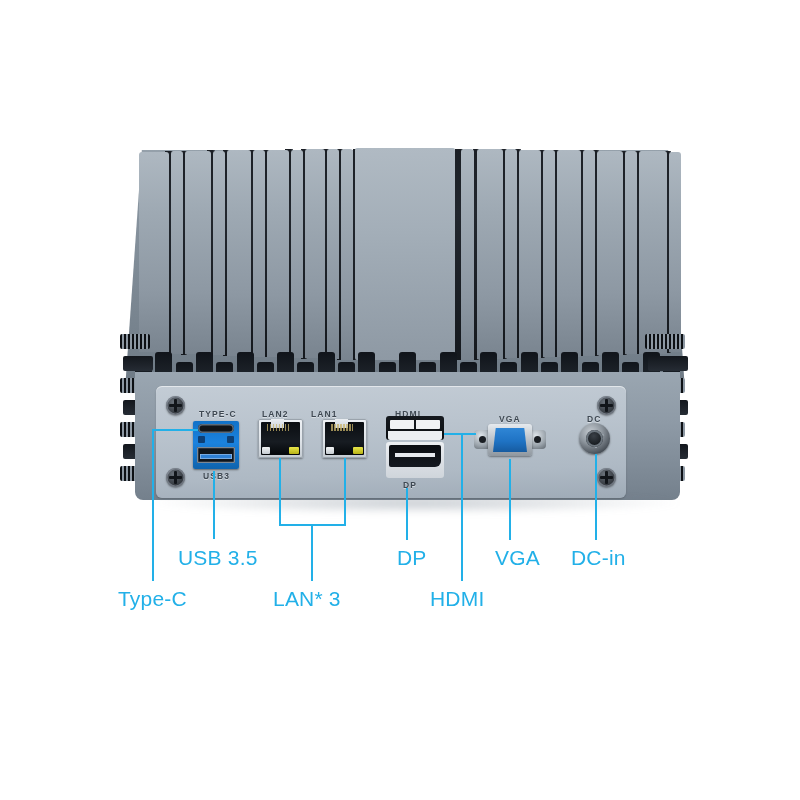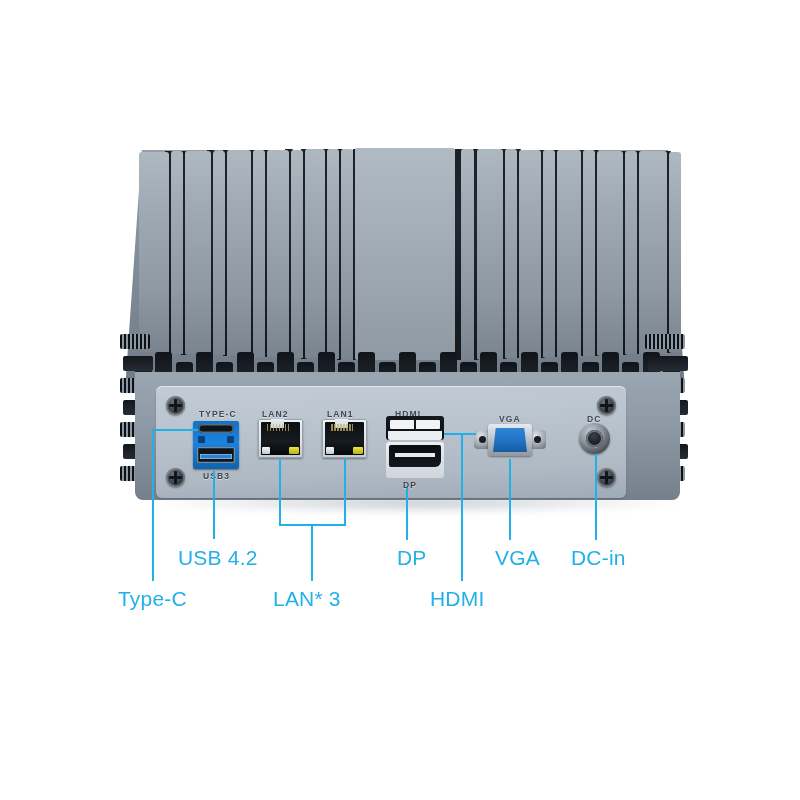--- a/index.html
+++ b/index.html
@@ -354,21 +354,21 @@
       <div class="screw" style="left:10px;top:10px;"></div>
       <div class="screw" style="left:10px;top:82px;"></div>
       <div class="screw" style="left:441px;top:10px;"></div>
       <div class="screw" style="left:441px;top:82px;"></div>
     </div>
 
     <div id="silks">
         <div class="silk" style="left: 199px; top: 409px;">TYPE-C</div>
         <div class="silk" style="left: 203px; top: 471px;">USB3</div>
         <div class="silk" style="left: 262px; top: 409px;">LAN2</div>
-        <div class="silk" style="left: 327px; top: 409px;">LAN1</div>
+        <div class="silk" style="left: 311px; top: 409px;">LAN1</div>
         <div class="silk" style="left: 395px; top: 409px;">HDMI</div>
         <div class="silk" style="left: 403px; top: 480px;">DP</div>
         <div class="silk" style="left: 499px; top: 414px;">VGA</div>
         <div class="silk" style="left: 587px; top: 414px;">DC</div>
       </div>
 
     <div class="usbstack">
       <div class="typec"></div>
       <div class="usbtabs">
         <i style="left:0;"></i>
@@ -427,21 +427,21 @@
       <div class="cl clh" style="left: 279px; top: 524px; width: 67px; height: 1.8px;"></div>
       <div class="cl clv" style="left: 311px; top: 524px; width: 1.8px; height: 57px;"></div>
       <div class="cl clv" style="left: 406px; top: 488px; width: 1.8px; height: 52px;"></div>
       <div class="cl clh" style="left: 444px; top: 433px; width: 32px; height: 1.8px;"></div>
       <div class="cl clv" style="left: 461px; top: 433px; width: 1.8px; height: 148px;"></div>
       <div class="cl clv" style="left: 509px; top: 459px; width: 1.8px; height: 81px;"></div>
       <div class="cl clv" style="left: 595px; top: 454px; width: 1.8px; height: 86px;"></div>
     </div>
 
   <div class="calloutlabel" style="left:118px;top:587px;">Type-C</div>
-  <div class="calloutlabel" style="left:178px;top:546px;">USB 4.2</div>
+  <div class="calloutlabel" style="left:178px;top:546px;">USB 3.5</div>
   <div class="calloutlabel" style="left:273px;top:587px;">LAN* 3</div>
   <div class="calloutlabel" style="left:397px;top:546px;">DP</div>
   <div class="calloutlabel" style="left:430px;top:587px;">HDMI</div>
   <div class="calloutlabel" style="left:495px;top:546px;">VGA</div>
   <div class="calloutlabel" style="left:571px;top:546px;">DC-in</div>
 
 <div id="vgapins" style="position: absolute; left: 474px; top: 424px; width: 72px; height: 34px; pointer-events: none;">
       <div class="pin" style="position: absolute; left: 23px; top: 7px;"></div>
       <div class="pin" style="position: absolute; left: 29.1px; top: 7px;"></div>
       <div class="pin" style="position: absolute; left: 35.2px; top: 7px;"></div>

